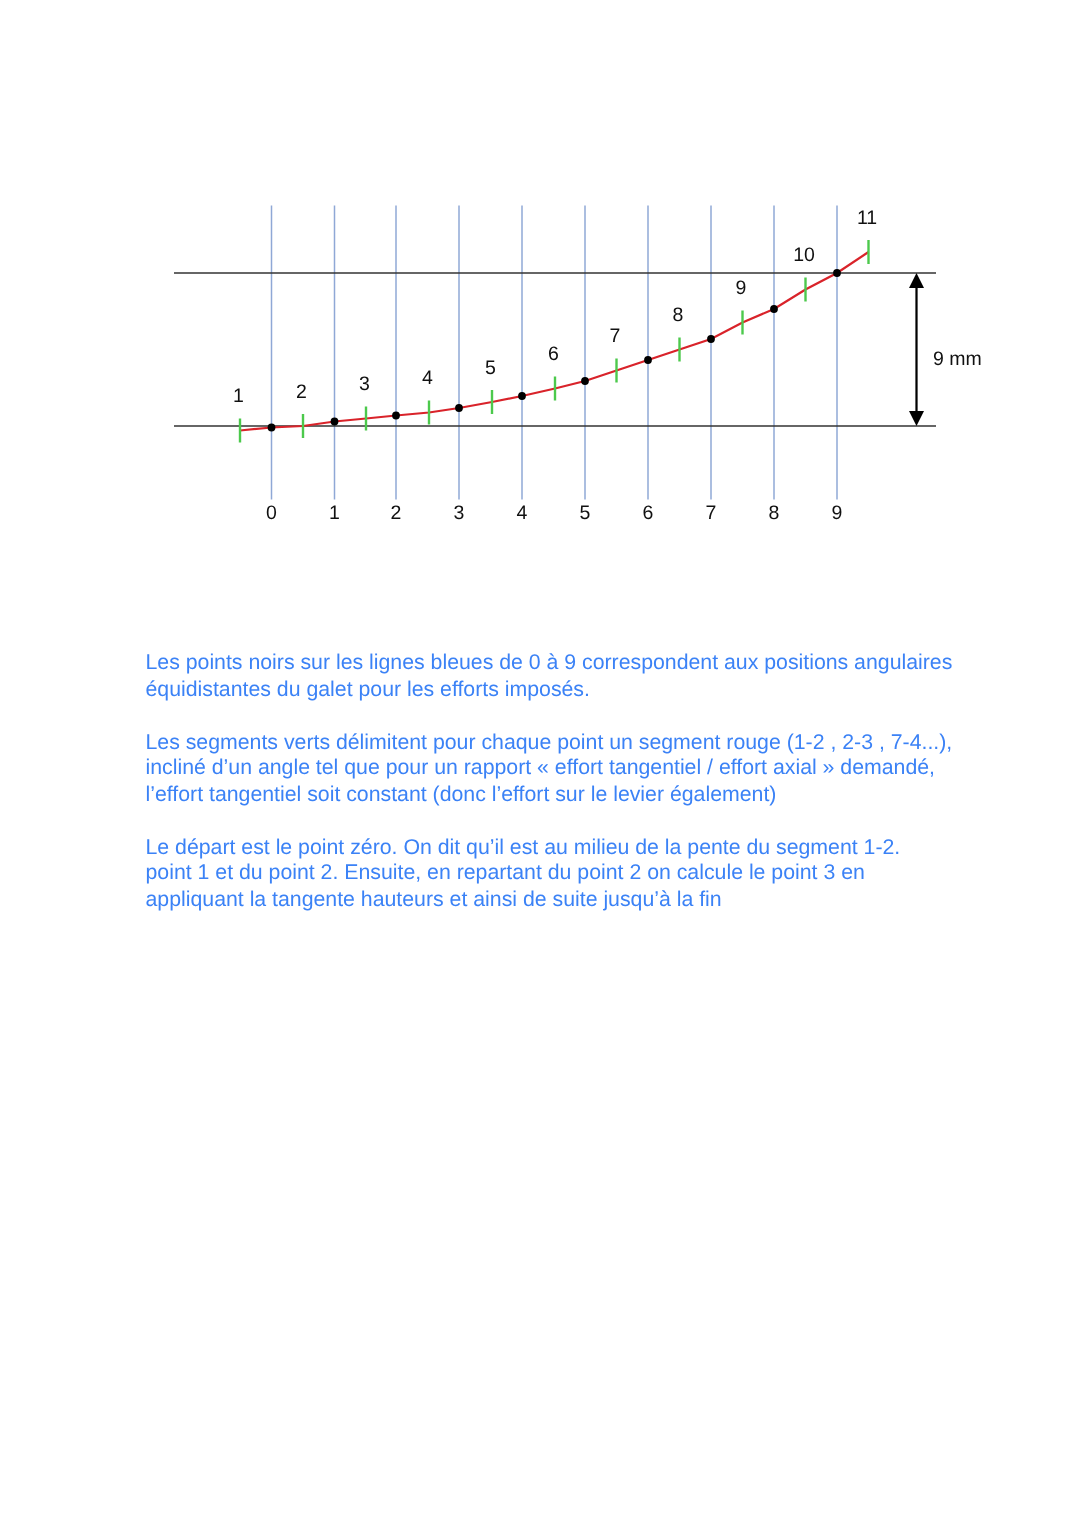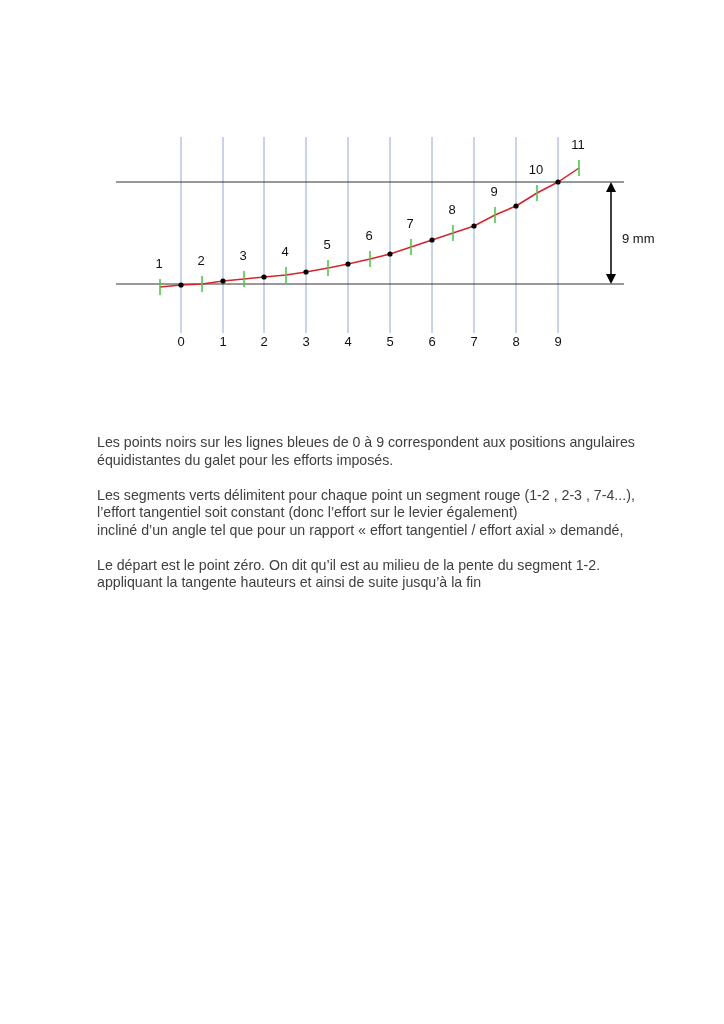--- a/index.html
+++ b/index.html
@@ -1,18 +1,18 @@
 <!DOCTYPE html>
 <html><head>
 <meta charset="utf-8">
 <style>
   html, body { margin: 0; padding: 0; background: #ffffff; }
   body { width: 724px; height: 1024px; position: relative; overflow: hidden; font-family: "Liberation Sans", sans-serif; color: #111; }
   #diagram { position: absolute; left: 0; top: 0; width: 724px; height: 380px; }
-  .text-block { position: absolute; left: 97px; width: 580px; font-size: 14.2px; line-height: 17.5px; color: #404040; }
+  .text-block { position: absolute; left: 97px; width: 580px; font-size: 14.2px; line-height: 17.5px; color: #3b82f6; }
   .para { margin: 0 0 17.5px 0; }
   .line { display: block; white-space: nowrap; }
 </style>
 </head>
 <body>
 
 <svg id="diagram" width="724" height="380" viewBox="0 0 724 380" xmlns="http://www.w3.org/2000/svg">
   <g id="vlines">
       <line x1="181" y1="137" x2="181" y2="333" stroke="#8fa8d6" stroke-width="1"></line>
       <line x1="223" y1="137" x2="223" y2="333" stroke="#8fa8d6" stroke-width="1"></line>
@@ -86,22 +86,23 @@
     </g>
 </svg>
 
 <div class="text-block" style="top:434px;">
   <p class="para">
     <span class="line">Les points noirs sur les lignes bleues de 0 à 9 correspondent aux positions angulaires</span>
     <span class="line">équidistantes du galet pour les efforts imposés.</span>
   </p>
   <p class="para">
     <span class="line">Les segments verts délimitent pour chaque point un segment rouge (1-2 , 2-3 , 7-4...),</span>
+    <span class="line">incliné d’un angle tel que pour un rapport « effort tangentiel / effort axial » demandé,</span>
     <span class="line">l’effort tangentiel soit constant (donc l’effort sur le levier également)</span>
-    <span class="line">incliné d’un angle tel que pour un rapport « effort tangentiel / effort axial » demandé,</span>
   </p>
   <p class="para">
     <span class="line">Le départ est le point zéro. On dit qu’il est au milieu de la pente du segment 1-2.</span>
+    <span class="line">point 1 et du point 2. Ensuite, en repartant du point 2 on calcule le point 3 en</span>
     <span class="line">appliquant la tangente hauteurs et ainsi de suite jusqu’à la fin</span>
   </p>
   <p class="para">
   </p>
 </div>
 
 </body></html>

